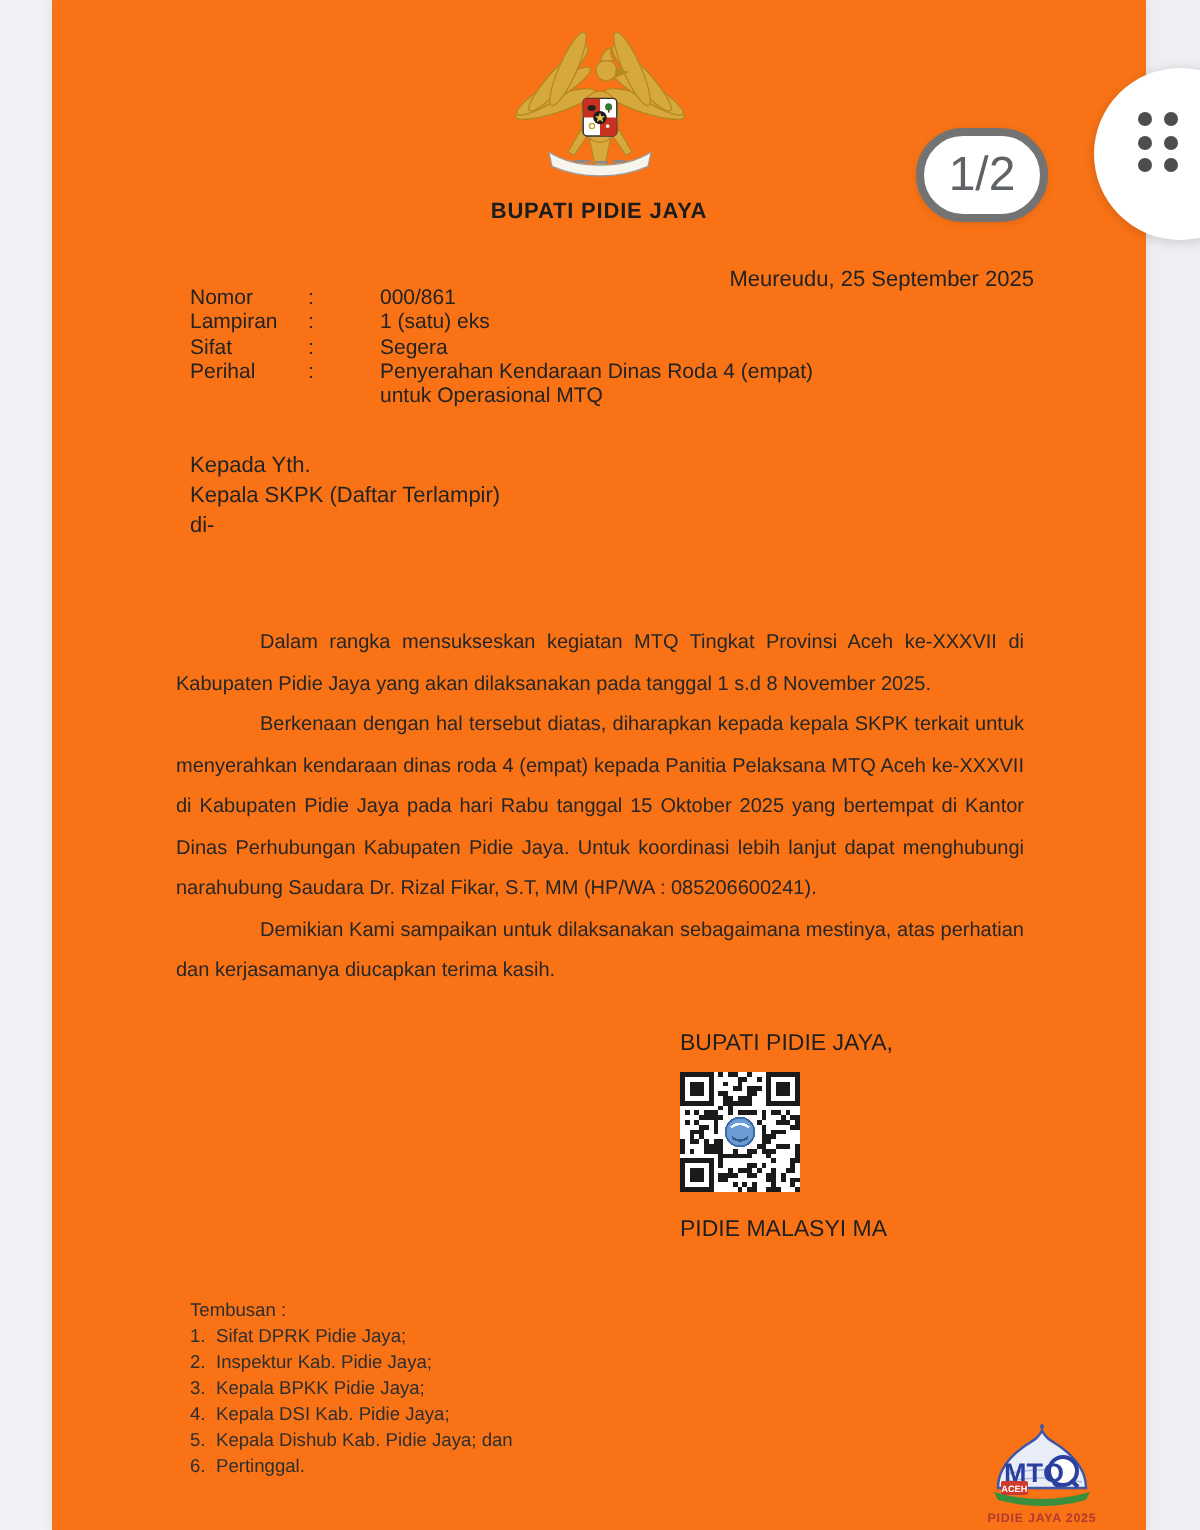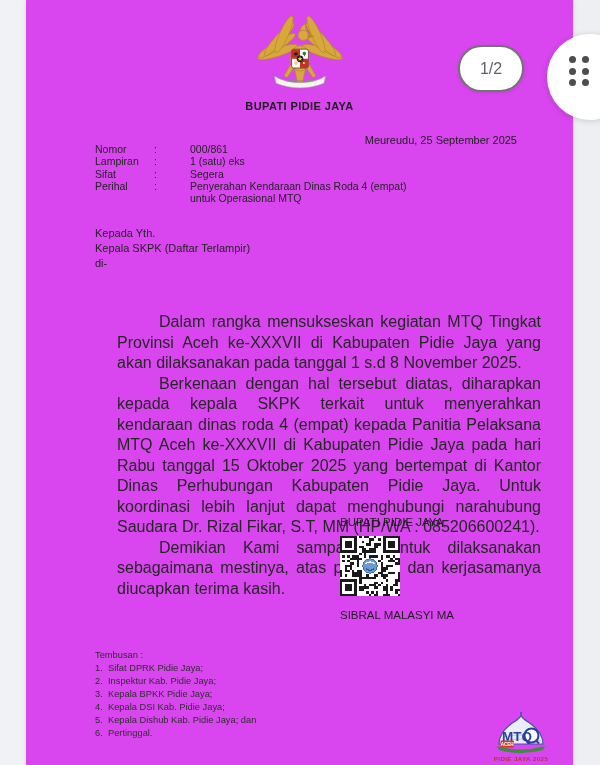--- a/index.html
+++ b/index.html
@@ -4,56 +4,56 @@
 <style>
   * { margin:0; padding:0; box-sizing:border-box; }
   html,body { width:600px; height:765px; }
   body { font-family:"Liberation Sans","DejaVu Sans",sans-serif; background:#eff1f4; position:relative; overflow:hidden; color:#2b2b2b; }
 
   .viewer { position:absolute; inset:0; }
   .side-strip { position:absolute; top:0; bottom:0; background:#f0f2f5; }
   .side-strip.left { left:0; width:26px; }
   .side-strip.right { right:0; width:27px; background:#edeff2; }
 
-  .page { position:absolute; left:26px; top:0; width:547px; height:765px; background:#d946ef; box-shadow:0 0 5px rgba(0,0,0,0.10); }
+  .page { position:absolute; left:26px; top:0; width:547px; height:765px; background:#f97316; box-shadow:0 0 5px rgba(0,0,0,0.10); }
 
   
   .emblem { position:absolute; left:50%; transform:translateX(-50%); top:13px; width:96px; height:78px; }
   .letter-title { position:absolute; top:100px; left:0; right:0; text-align:center; font-size:11px; font-weight:bold; letter-spacing:0.4px; color:#1c1c1c; }
   .date-line { position:absolute; top:134px; right:56px; font-size:11px; color:#222; }
 
   
   .meta { position:absolute; top:143px; left:69px; font-size:10.5px; line-height:12.3px; color:#232323; }
   .meta-row { display:flex; }
   .meta-label { width:59px; flex:0 0 59px; }
   .meta-colon { width:10px; flex:0 0 10px; }
   .meta-value { white-space:pre-line;margin-left:26px; }
 
   
   .recipient { position:absolute; top:226px; left:69px; font-size:11px; line-height:15px; color:#232323; }
 
   
-  .body-text { position:absolute; top:312px; left:62px; width:424px; font-size:16px; line-height:20.5px; text-align:justify; color:#262626;margin-left:29px; }
+  .body-text { position:absolute; top:312px; left:62px; width:424px; font-size:10px; line-height:20.5px; text-align:justify; color:#262626; }
   .body-text p { text-indent:42px; }
 
   
   .signature { position:absolute; top:516px; left:314px; font-size:11.5px; color:#1f1f1f; }
   .qr { width:60px; height:60px; margin-top:8px; display:block; }
   .sig-name { margin-top:13px; }
 
   
   .tembusan { position:absolute; top:649px; left:69px; font-size:9.3px; line-height:13px; color:#2e2e2e; }
   .tb-item { display:flex; }
   .tb-no { width:13px; flex:0 0 13px; }
 
   
   .mtq-logo { position:absolute; top:711px; left:459px; width:72px; height:54px; }
 
   
-  .page-pill { position:absolute; left:458px; top:45px; width:66px; height:47px; background:#fff; border:2px solid #737373; border-radius:24px; box-shadow:0 1px 4px rgba(0,0,0,0.10); display:flex; align-items:center; justify-content:center; font-size:16px; color:#5f6368; }
+  .page-pill { position:absolute; left:458px; top:64px; width:66px; height:47px; background:#fff; border:4px solid #737373; border-radius:24px; box-shadow:0 1px 4px rgba(0,0,0,0.10); display:flex; align-items:center; justify-content:center; font-size:24px; color:#5f6368; }
   .menu-fab { position:absolute; left:547px; top:34px; width:86px; height:86px; border-radius:50%; background:#fff; border:none; box-shadow:0 1px 6px rgba(0,0,0,0.16); cursor:pointer; }
   .dots-grid { position:absolute; left:22px; top:22px; display:grid; grid-template-columns:7px 7px; grid-auto-rows:7px; column-gap:6px; row-gap:4.5px; }
   .dots-grid span { width:7px; height:7px; border-radius:50%; background:#4d4d4d; display:block; }
 
   svg text { font-family:"Liberation Sans","DejaVu Sans",sans-serif; }
 </style>
 </head>
 <body>
 
 <div class="viewer">
@@ -329,21 +329,21 @@
           <rect x="2" y="2" width="3" height="3"></rect>
           <rect x="20" y="2" width="3" height="3"></rect>
           <rect x="2" y="20" width="3" height="3"></rect>
         </g>
         <g>
           <circle cx="12.5" cy="12.5" r="3" fill="#6b9bd2" stroke="#3c6ca8" stroke-width="0.4"></circle>
           <path d="M10.6 11.6 Q12.5 10 14.4 11.6" fill="none" stroke="#eef4fb" stroke-width="0.5"></path>
           <path d="M10.8 13.6 Q12.5 15 14.2 13.6" fill="none" stroke="#2f5c90" stroke-width="0.5"></path>
         </g>
       </svg>
-      <div class="sig-name">SIBRAL MALASYI MA</div>
+      <div class="sig-name">PIDIE MALASYI MA</div>
     </div>
 
     <div class="tembusan">
       <div>Tembusan :</div>
       <div class="tb-item">
         <span class="tb-no">1.</span>
         <span>Sifat DPRK Pidie Jaya;</span>
       </div>
       <div class="tb-item">
         <span class="tb-no">2.</span>

